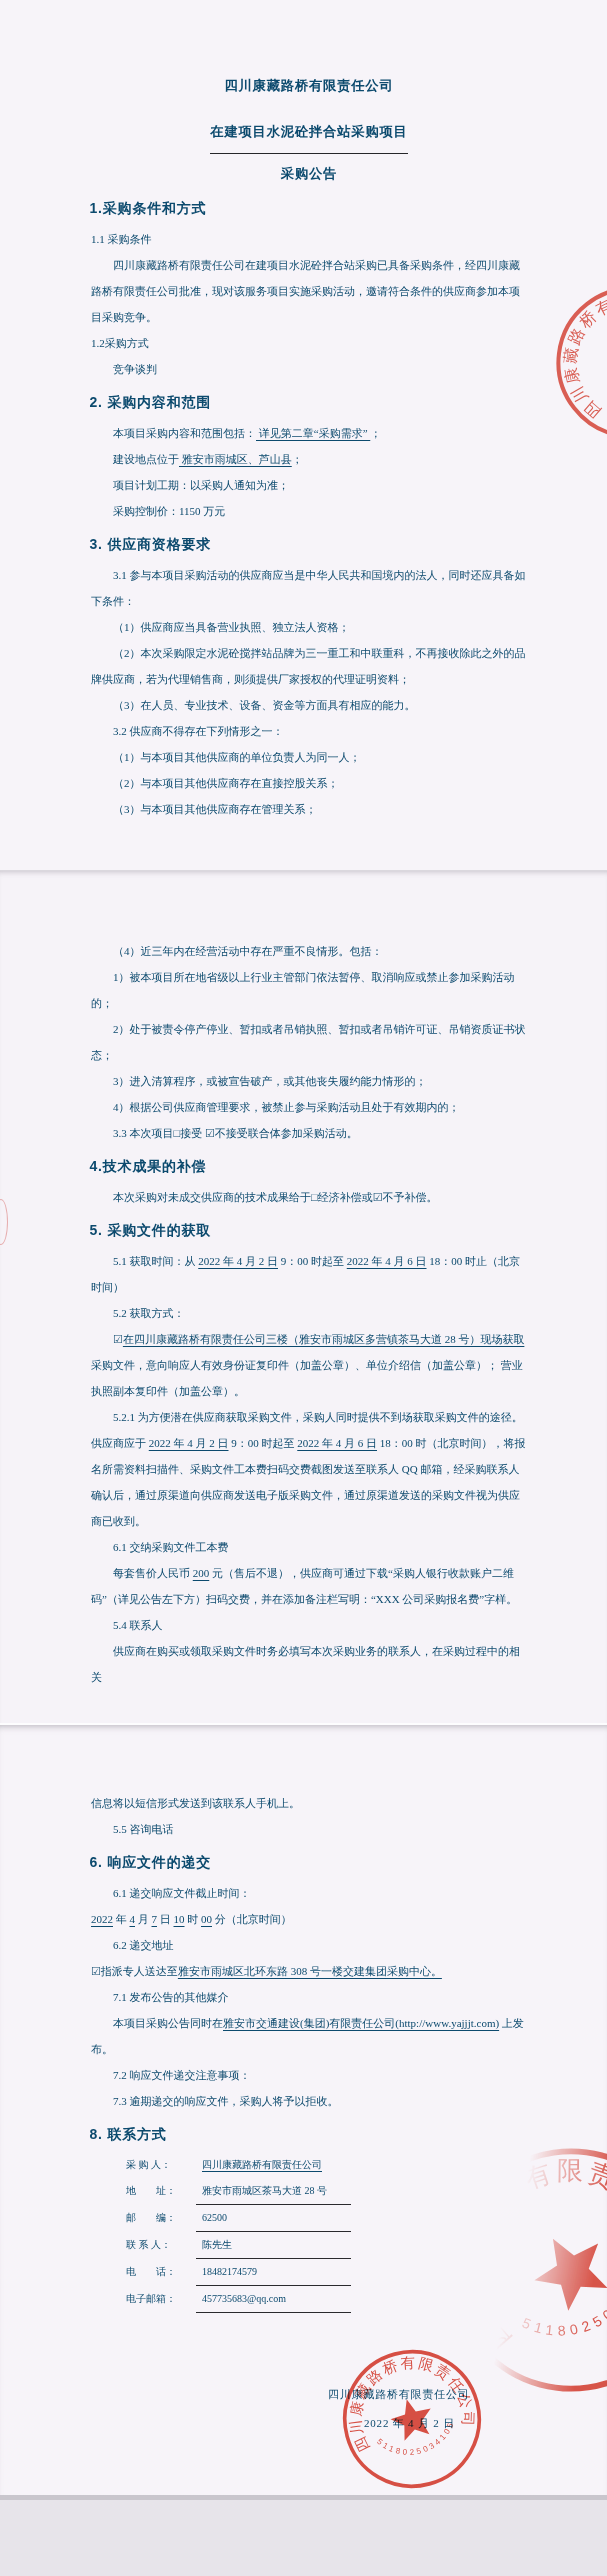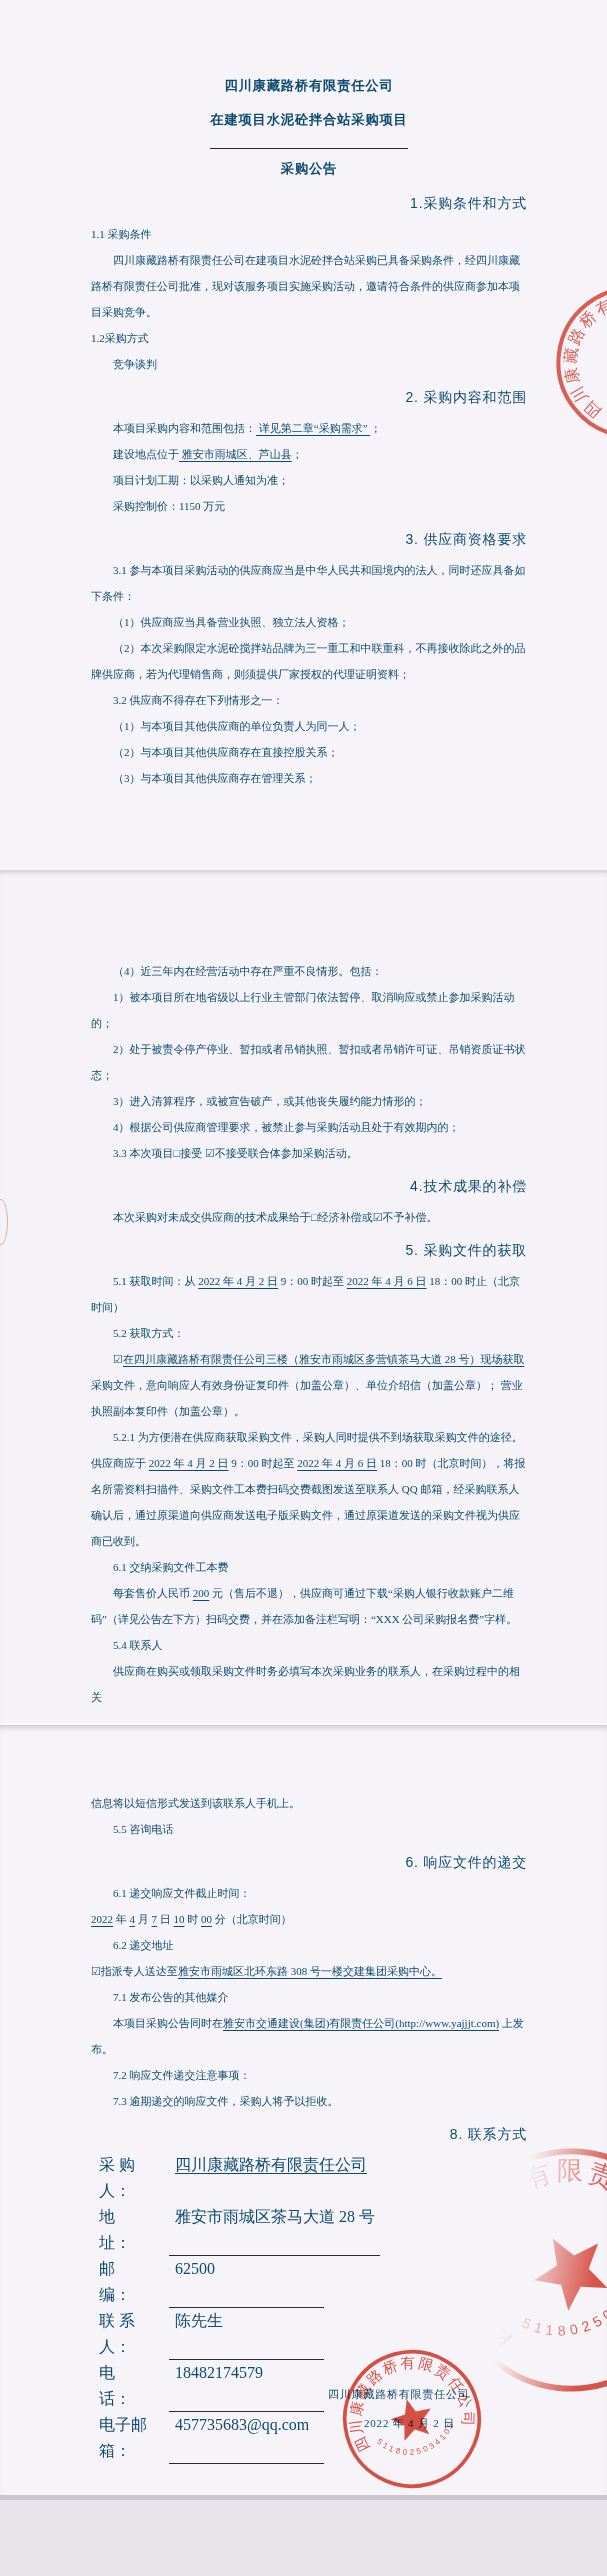--- a/index.html
+++ b/index.html
@@ -1,36 +1,36 @@
 <!DOCTYPE html>
 <html style="font-size:12px"><head>
 <meta charset="utf-8">
 <style>
   html,body{margin:0;padding:0;background:#e7e4ea;}
   .scan{position:relative;width:607px;height:2500px;background:#f6f3f8;overflow:hidden;
         font-family:"Liberation Serif", serif;color:#0c4a6e;}
   .page{position:relative;box-sizing:border-box;width:607px;overflow:hidden;background:#f7f4f9;
         padding-left:91px;padding-right:80px;}
   #page1{height:871px;padding-top:73px;border-bottom:0.8px solid #dbd8de;}
-  #page2{height:852px;padding-top:87px;background:#f6f3f8;
+  #page2{height:852px;padding-top:67px;background:#f6f3f8;
          box-shadow:inset 0 5.3px 6.8px -5.3px rgba(110,105,118,.45);}
   #page3{height:853px;padding-top:65px;background:#f7f4f9;border-top:2.3px solid #fdfdfe;
          box-shadow:inset 0 6px 7.6px -5.3px rgba(110,105,118,.5);}
   .bottom-edge{position:absolute;left:0;bottom:0;width:607px;height:4.6px;background:#c9c6cd;}
 
   .tl{text-align:center;font-family:"Liberation Sans",sans-serif;font-weight:bold;
       font-size:13.3px;line-height:26px;margin-bottom:7.6px;letter-spacing:0.8px;}
-  .tl-u{display:inline-block;border-bottom:1.5px solid #26262a;padding-bottom:15px;}
-  .h2{font-family:"Liberation Sans",sans-serif;font-weight:normal;font-size:14px;
-      line-height:23px;margin:9px 0 6px 0;letter-spacing:0.8px;margin-left:-1.5px;text-align:right;}
+  .tl-u{display:inline-block;border-bottom:1.5px solid #26262a;padding-bottom:8px;margin-top:12px;}
+  .h2{font-family:"Liberation Sans",sans-serif;font-weight:bold;font-size:14px;
+      line-height:23px;margin:9px 0 6px 0;letter-spacing:0.8px;margin-left:-1.5px;}
   .ln{font-size:11px;line-height:26px;}
   .ind{text-indent:2em;}
   .ul{text-decoration:underline;text-underline-offset:3px;}
 
-  .crow{display:flex;font-size:16px;line-height:26px;margin-left:8px;}
+  .crow{display:flex;font-size:10px;line-height:26px;margin-left:35px;}
   .clabel{flex:0 0 70px;}
   .cval{border-bottom:0.9px solid #2a2a2e;min-width:144px;padding:0 4.6px 0 6px;}
 
   .sig1{position:absolute;left:328px;top:662px;font-size:11px;letter-spacing:0.8px;}
   .sig2{position:absolute;left:364px;top:691px;font-size:11px;letter-spacing:0.8px;}
 
   .seal{position:absolute;pointer-events:none;mix-blend-mode:multiply;}
   .seal-main{left:339px;top:621px;width:146px;height:146px;opacity:.88;}
   .seal-edge-p3{right:-93px;top:416px;width:258px;height:258px;opacity:.85;
       -webkit-mask-image:linear-gradient(100deg,transparent 30%,#000 58%);
@@ -62,20 +62,21 @@
     <div class="ln ind">
       <span>建设地点位于</span><span class="ul"> 雅安市雨城区、芦山县</span><span>；</span>
     </div>
     <div class="ln ind">项目计划工期：以采购人通知为准；</div>
     <div class="ln ind">采购控制价：1150 万元</div>
 
     <div class="h2">3. 供应商资格要求</div>
     <div class="ln ind">3.1 参与本项目采购活动的供应商应当是中华人民共和国境内的法人，同时还应具备如下条件：</div>
     <div class="ln ind">（1）供应商应当具备营业执照、独立法人资格；</div>
     <div class="ln ind">（2）本次采购限定水泥砼搅拌站品牌为三一重工和中联重科，不再接收除此之外的品牌供应商，若为代理销售商，则须提供厂家授权的代理证明资料；</div>
+    <div class="ln ind">（3）在人员、专业技术、设备、资金等方面具有相应的能力。</div>
     <div class="ln ind">3.2 供应商不得存在下列情形之一：</div>
     <div class="ln ind">（1）与本项目其他供应商的单位负责人为同一人；</div>
     <div class="ln ind">（2）与本项目其他供应商存在直接控股关系；</div>
     <div class="ln ind">（3）与本项目其他供应商存在管理关系；</div>
 
     <svg class="seal seal-edge-p1" viewBox="0 0 200 200">
       <g transform="rotate(-38 100 100)" fill="none" stroke="#d93a2b">
         <circle cx="100" cy="100" r="92" stroke-width="5"></circle>
         <path id="arcA1" d="M 36,128 A 70,70 0 1 1 164,128" stroke="none"></path>
         <path id="arcB1" d="M 40,110 A 66,66 0 0 0 160,110" stroke="none"></path>

